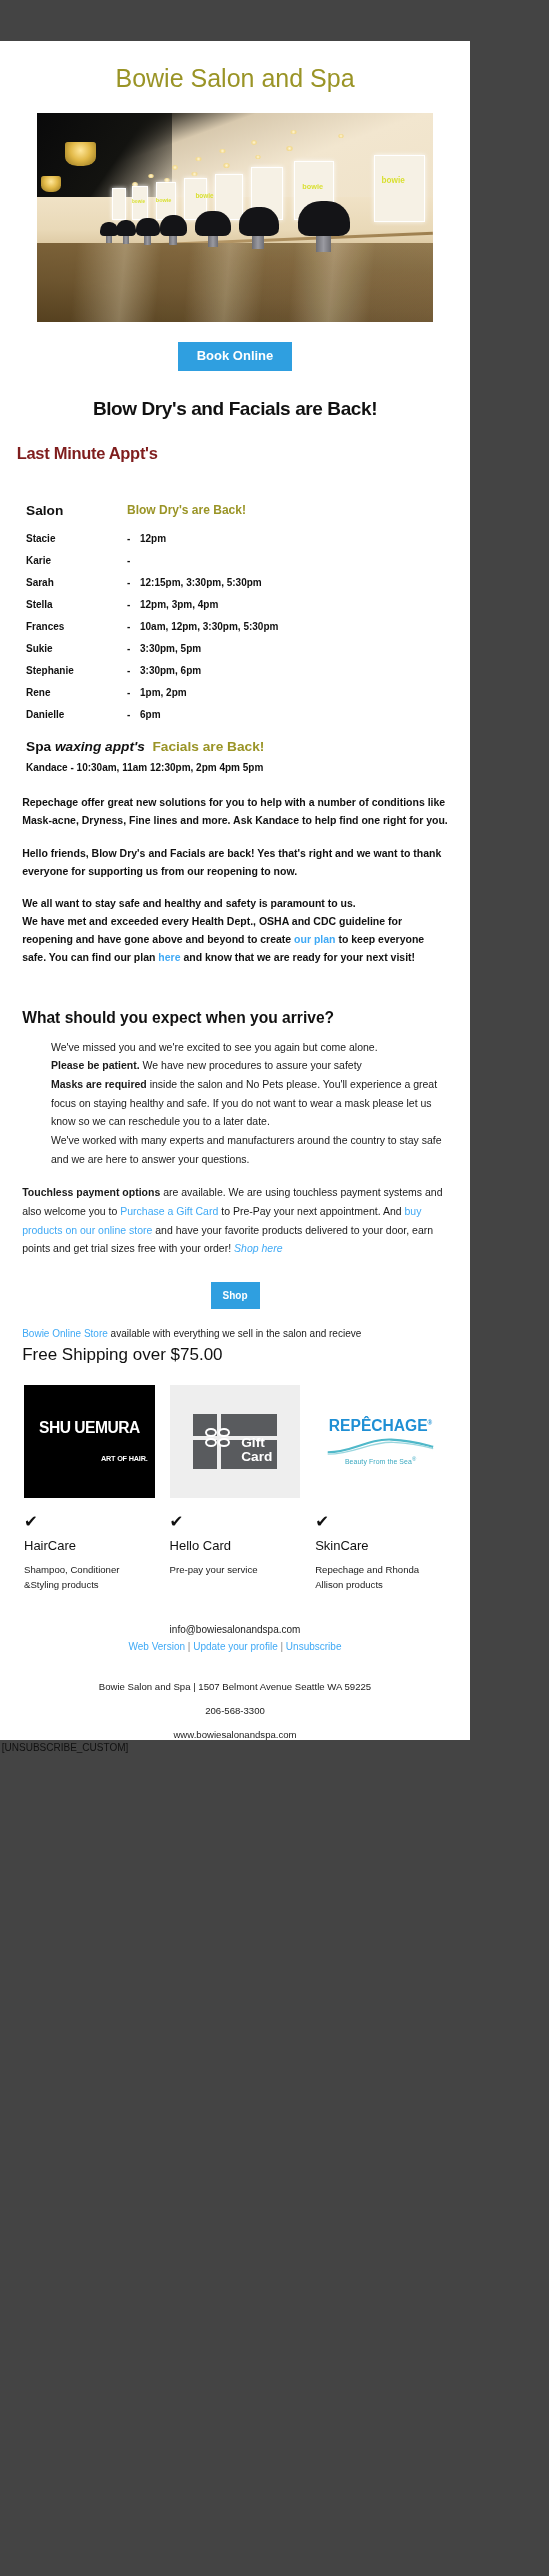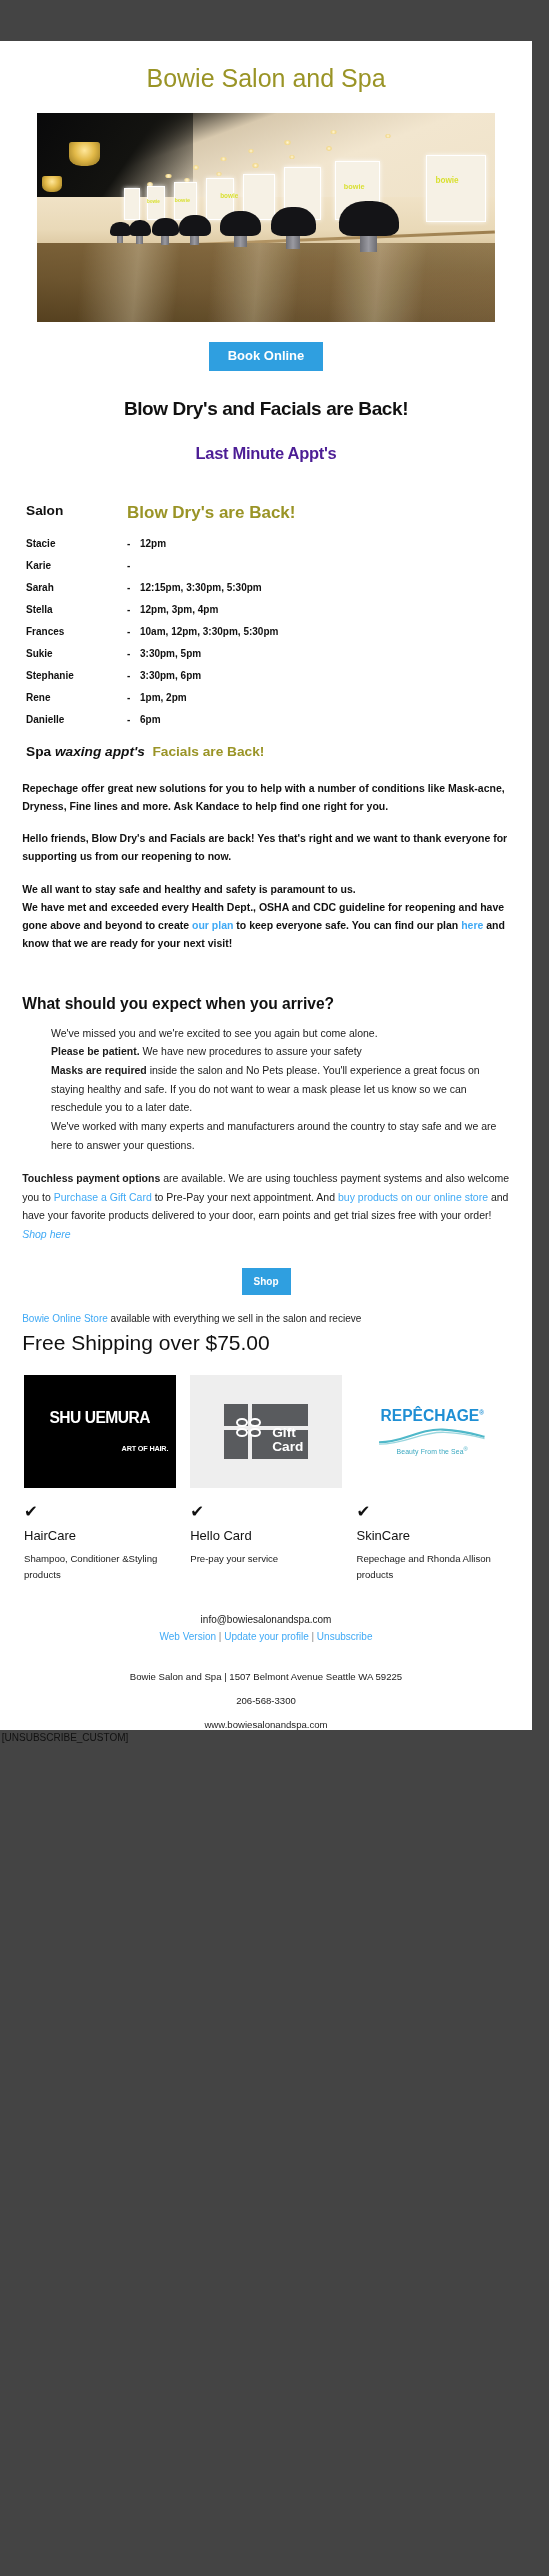--- a/index.html
+++ b/index.html
@@ -3,21 +3,21 @@
 <meta charset="utf-8">
 <style>
   * { box-sizing: border-box; }
   html, body { margin: 0; padding: 0; }
   body {
     width: 550px;
     background: #444444;
     font-family: "Liberation Sans", sans-serif;
     -webkit-font-smoothing: antialiased;
   }
-  .page { width: 532px; position: relative; }
+  .page { width: 470px; position: relative; }
   .topbar { height: 41px; background: #444444; }
   .sheet { background: #ffffff; padding: 0 13px; }
 
   .brand-title {
     text-align: center;
     color: #9a9426;
     font-size: 25px;
     font-weight: 400;
     letter-spacing: 0px;
     padding: 23px 0 20px 0;
@@ -105,38 +105,38 @@
   .h-big {
     text-align: center;
     font-size: 19px;
     font-weight: 900;
     color: #111111;
     margin: 0;
     padding: 27.5px 3.7px 0 3.7px;
     letter-spacing: -0.4px;
   }
   .h-big2 {
-    text-align: center;
+    text-align: left;
     font-size: 16.5px;
     font-weight: 900;
-    color: #4c1d95;
+    color: #7f1d1d;
     margin: 0;
     padding: 24px 3.7px 0 3.7px;
     letter-spacing: -0.3px;
   }
 
   
   .appt { padding: 40px 0 0 13px; }
   .appt table { border-collapse: collapse; width: 100%; }
   .appt td { vertical-align: top; padding: 0; }
   .appt .hdr-name {
     font-size: 13.7px; font-weight: bold; color:#111; padding-bottom: 9.2px;
   }
   .appt .hdr-accent {
-    font-size: 17px; font-weight: bold; color:#9a9426; padding-bottom: 9.2px;
+    font-size: 12px; font-weight: bold; color:#9a9426; padding-bottom: 9.2px;
   }
   .appt .nm { font-size: 10px; font-weight: bold; color:#111; padding: 5.5px 0; width: 101px; }
   .appt .dash { font-size: 10px; font-weight: bold; color:#111; padding: 5.5px 0; width: 13px; }
   .appt .tm { font-size: 10px; font-weight: bold; color:#111; padding: 5.5px 0; }
   .spa-line { padding-top: 13px; font-size: 13.7px; font-weight: bold; color: #111; }
   .spa-line .ital { font-style: italic; }
   .spa-line .accent { color: #9a9426; }
   .spa-times { padding-top: 8.2px; font-size: 10px; font-weight: bold; color:#111; }
 
   
@@ -177,21 +177,21 @@
   .touchless .it { font-style: italic; }
 
   
   .store-line {
     padding: 18.3px 9.2px 0 9.2px;
     font-size: 10px;
     color: #1a1a1a;
   }
   .free-ship {
     padding: 6.4px 9.2px 0 9.2px;
-    font-size: 21px;
+    font-size: 17px;
     color: #111;
   }
 
   
   .cards { display: flex; gap: 14.7px; padding: 20px 11px 0 11px; }
   .card { width: 33%; }
   .tile { width: 100%; height: 113px; position: relative; overflow: hidden; }
   .tile-shu { background: #000000; display:flex; flex-direction:column; align-items:center; justify-content:center; }
   .shu-main { color:#fff; font-size:15.6px; font-weight:bold; letter-spacing:-0.5px; line-height:1; }
   .shu-sub { color:#fff; font-size:7.3px; font-weight:bold; letter-spacing:-0.2px; align-self:flex-end; margin-right:7.3px; margin-top:18px;}
@@ -358,20 +358,21 @@
           <tr>
             <td class="nm">Danielle</td>
             <td class="dash">-</td>
             <td class="tm">6pm</td>
           </tr>
         </tbody>
       </table>
 
       <div class="spa-line"><span>Spa </span><span class="ital">waxing appt's</span><span class="accent">&nbsp;&nbsp;</span><span class="accent">Facials are Back!</span></div>
 
+      <div class="spa-times">Kandace  -  10:30am, 11am 12:30pm, 2pm 4pm 5pm</div>
     </div>
 
 
     <div class="bold-body">
       <p>Repechage offer great new solutions for you to help with a number of conditions like Mask-acne, Dryness, Fine lines and more. Ask Kandace to help find one right for you.</p>
       <p>Hello friends, Blow Dry's and Facials are back! Yes that's right and we want to thank everyone for supporting us from our reopening to now.</p>
       <p><span>We all want to stay safe and healthy and safety is paramount to us.</span><br><span>We have met and exceeded every Health Dept., OSHA and CDC guideline for reopening and have gone above and beyond to create </span><a class="lnk" href="#">our plan</a><span> to keep everyone safe. You can find our plan </span><a class="lnk" href="#">here</a><span> and know that we are ready for your next visit!</span></p>
     </div>
 
     <h3 class="h-expect">What should you expect when you arrive?</h3>

